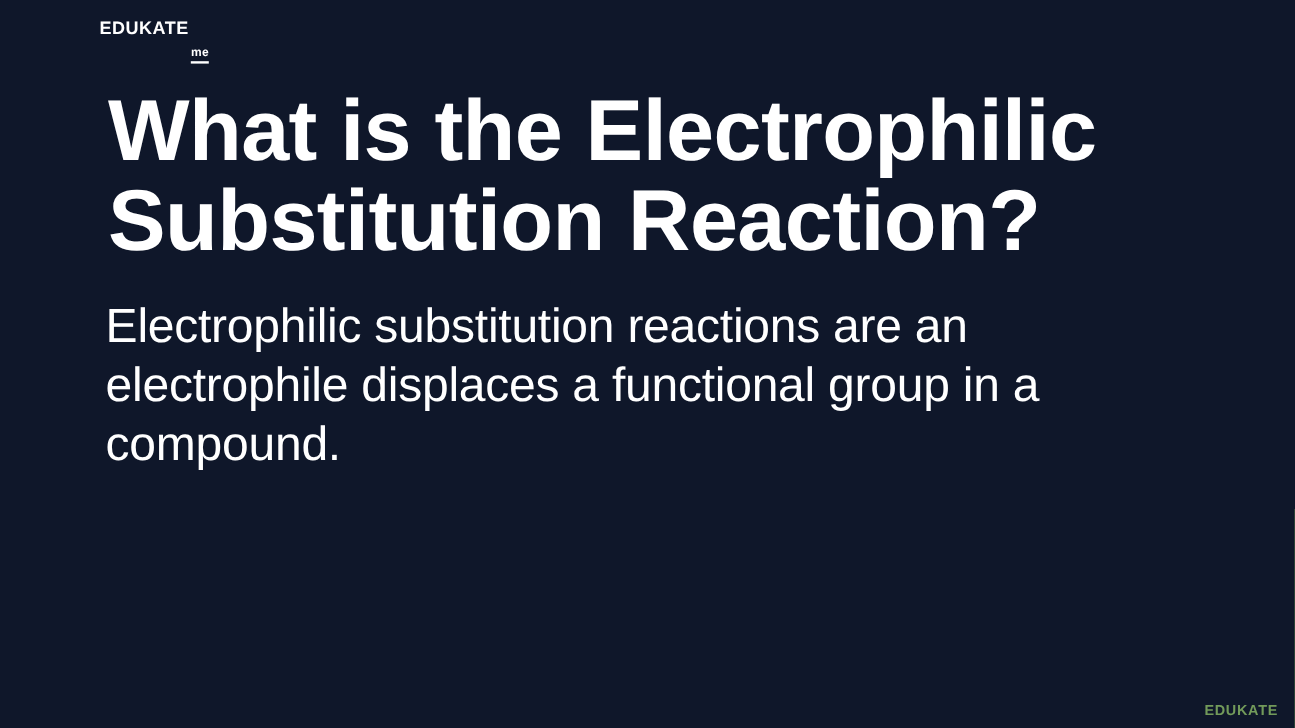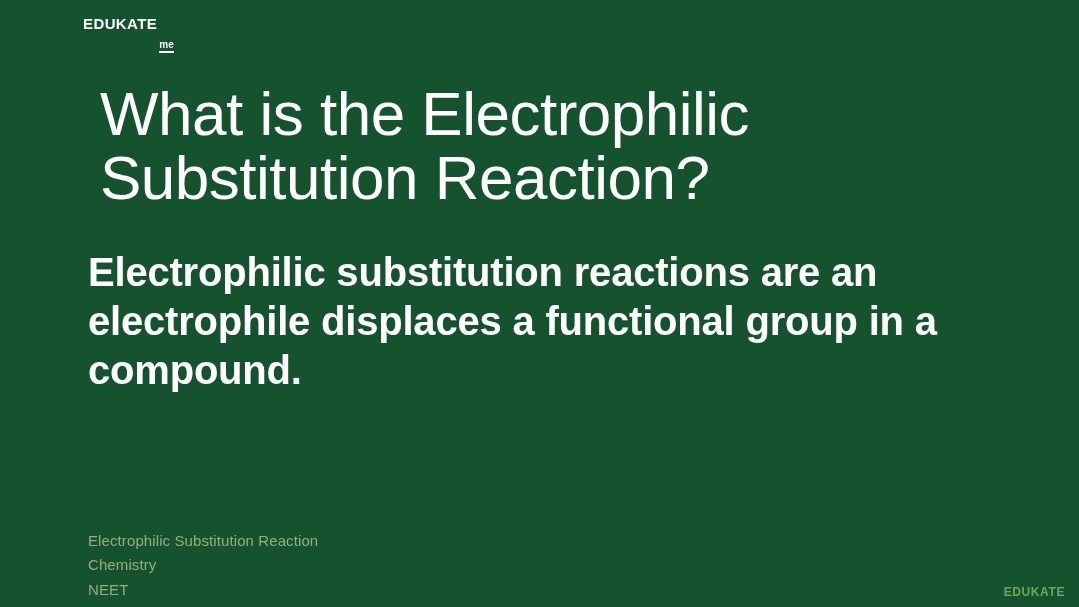--- a/index.html
+++ b/index.html
@@ -11,21 +11,21 @@
     height: 607px;
     overflow: hidden;
     font-family: "Liberation Sans", sans-serif;
     background: #7cae58;
   }
 
   .slide {
     position: relative;
     width: 1079px;
     height: 607px;
-    background: #14532d;
+    background: #0f172a;
     box-sizing: border-box;
   }
 
   
   .logo {
     position: absolute;
     left: 83px;
     top: 16px;
     display: flex;
     align-items: flex-start;
@@ -61,38 +61,38 @@
     height: 2px;
     background: #ffffff;
   }
 
   
   .title {
     position: absolute;
     left: 88px;
     top: 70px;
     width: 900px;
-    margin: 12px;
+    margin: 2px;
     color: #ffffff;
-    font-size: 62px;
-    font-weight: normal;
+    font-size: 72px;
+    font-weight: bold;
     line-height: 1.04;
     letter-spacing: -0.5px;
   }
 
   
   .body-text {
     position: absolute;
     left: 88px;
     top: 248px;
     width: 880px;
     margin: 0;
     color: #ffffff;
     font-size: 40px;
-    font-weight: bold;
+    font-weight: normal;
     line-height: 1.23;
     letter-spacing: -0.2px;
   }
 
   
   .footer {
     position: absolute;
     left: 88px;
     bottom: 5px;
     color: #95ae7b;
@@ -128,21 +128,16 @@
     <span class="logo-sup">
       <span class="logo-sup-text">me</span>
       <span class="logo-sup-rule"></span>
     </span>
   </div>
 
   <h1 class="title">What is the Electrophilic Substitution Reaction?</h1>
 
   <p class="body-text">Electrophilic substitution reactions are an electrophile displaces a functional group in a compound.</p>
 
-  <div class="footer">
-    <span class="footer-line">Electrophilic Substitution Reaction</span>
-    <span class="footer-line">Chemistry</span>
-    <span class="footer-line">NEET</span>
-  </div>
 
   <div class="watermark">EDUKATE</div>
 
 </div>
 
 </body></html>

